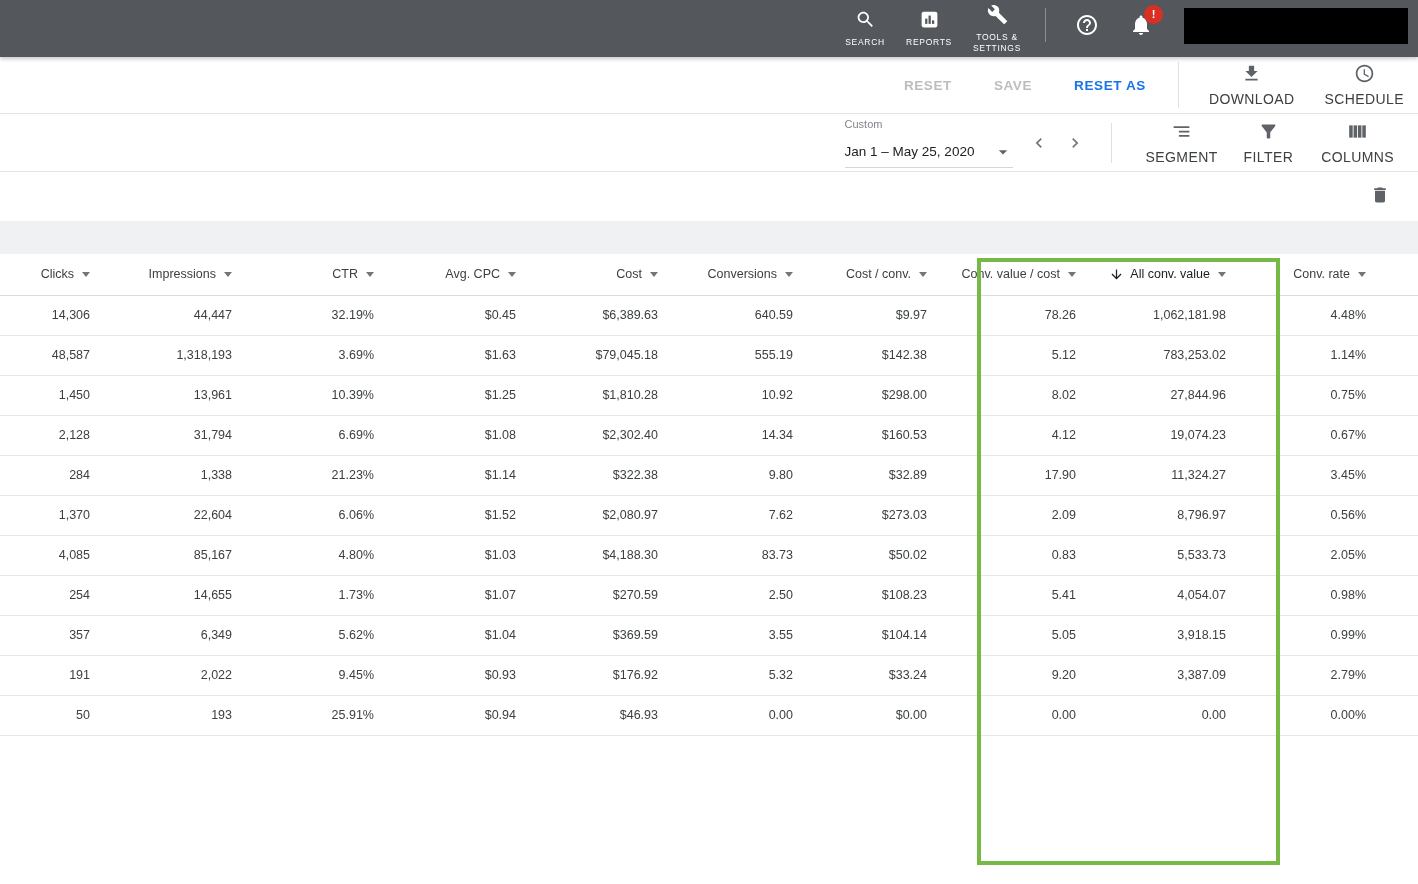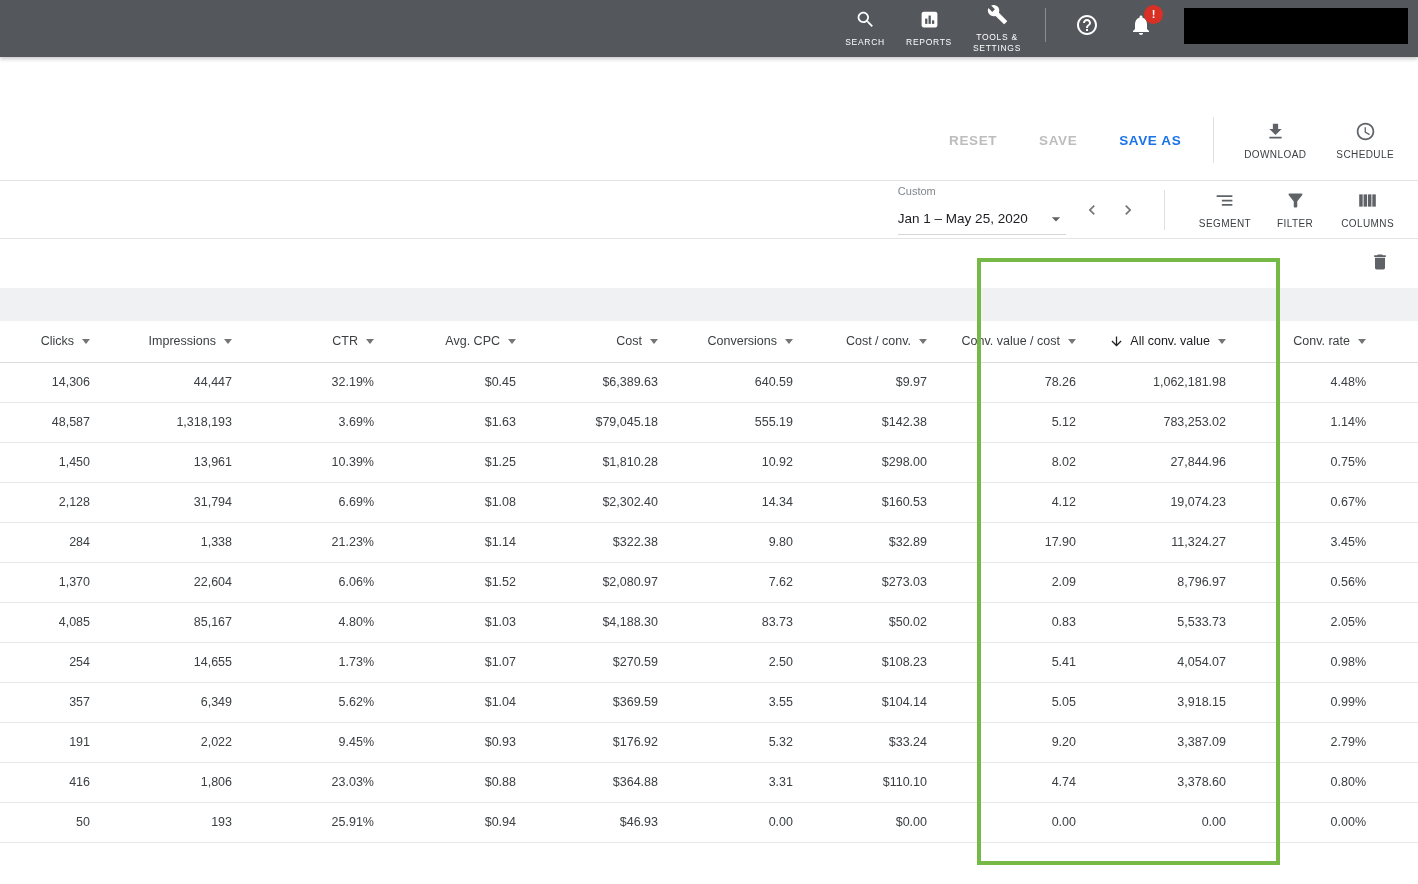--- a/index.html
+++ b/index.html
@@ -21,29 +21,29 @@
   .nav-label { font-size:8.5px; letter-spacing:.7px; margin-top:3px; text-align:center; line-height:1.2; white-space:pre-line; }
   .topbar-divider { width:1px; height:34px; background:#8a8d92; margin:0 14px 8px 12px; }
   .icon-btn { width:24px; height:24px; margin:0 15px 8px 15px; position:relative; cursor:pointer; }
   .icon-btn svg { width:24px; height:24px; fill:#fff; }
   .badge { position:absolute; top:-8px; right:-10px; width:19px; height:19px; border-radius:50%;
     background:#d93025; color:#fff; font-size:11px; font-weight:bold;
     display:flex; align-items:center; justify-content:center; }
   .redacted { width:224px; height:36px; background:#000; margin-left:16px; margin-bottom:6px; }
 
   
-  .actionbar { height:81px; display:flex; align-items:center; justify-content:flex-end;
-    padding-right:24px; border-bottom:1px solid #e4e4e4; background:#fff;margin-top:43px; }
+  .actionbar { height:57px; display:flex; align-items:center; justify-content:flex-end;
+    padding-right:14px; border-bottom:1px solid #e4e4e4; background:#fff; }
   .text-btn { font-size:13.5px; font-weight:bold; letter-spacing:.6px; margin-left:42px;
     color:#bdbdbd; cursor:default; }
   .text-btn.primary { color:#1a73e8; cursor:pointer; }
   .vdivider-lg { width:1px; height:46px; background:#e0e0e0; margin-left:32px; }
   .icon-stack { display:flex; flex-direction:column; align-items:center; margin-left:30px; cursor:pointer; }
   .icon-stack svg { width:21px; height:21px; fill:#5f6368; }
-  .stack-label { font-size:10px; letter-spacing:.4px; margin-top:3px; color:#3c4043; }
+  .stack-label { font-size:14px; letter-spacing:.4px; margin-top:3px; color:#3c4043; }
 
   
   .daterow { height:58px; display:flex; align-items:center; justify-content:flex-end;
     padding-right:24px; border-bottom:1px solid #e4e4e4; background:#fff; }
   .date-control { width:168px; border-bottom:1px solid #d4d6d8; padding-bottom:5px; cursor:pointer; }
   .date-preset { font-size:11px; color:#80868b; margin-bottom:12px; }
   .date-value-row { display:flex; align-items:center; justify-content:space-between;gap:8px; }
   .date-value { font-size:13.5px; color:#202124; }
   .date-caret svg { width:20px; height:20px; fill:#5f6368; display:block; }
   .chev { margin-left:16px; cursor:pointer; }
@@ -123,21 +123,21 @@
         </svg>
     </span>
     <span class="badge">!</span>
   </div>
   <div class="redacted"></div>
 </header>
 
 <div class="actionbar">
   <span class="text-btn">RESET</span>
   <span class="text-btn">SAVE</span>
-  <span class="text-btn primary">SAVE AS</span>
+  <span class="text-btn primary">RESET AS</span>
   <div class="vdivider-lg"></div>
   <div class="icon-stack">
     <span>
       <svg viewBox="0 0 24 24">
           <path d="M19 9h-4V3H9v6H5l7 7 7-7zM5 18v2h14v-2H5z"></path>
         </svg>
     </span>
     <span class="stack-label">DOWNLOAD</span>
   </div>
   <div class="icon-stack">
@@ -415,32 +415,20 @@
         <td>9.45%</td>
         <td>$0.93</td>
         <td>$176.92</td>
         <td>5.32</td>
         <td>$33.24</td>
         <td>9.20</td>
         <td>3,387.09</td>
         <td>2.79%</td>
       </tr>
       <tr>
-        <td>416</td>
-        <td>1,806</td>
-        <td>23.03%</td>
-        <td>$0.88</td>
-        <td>$364.88</td>
-        <td>3.31</td>
-        <td>$110.10</td>
-        <td>4.74</td>
-        <td>3,378.60</td>
-        <td>0.80%</td>
-      </tr>
-      <tr>
         <td>50</td>
         <td>193</td>
         <td>25.91%</td>
         <td>$0.94</td>
         <td>$46.93</td>
         <td>0.00</td>
         <td>$0.00</td>
         <td>0.00</td>
         <td>0.00</td>
         <td>0.00%</td>

